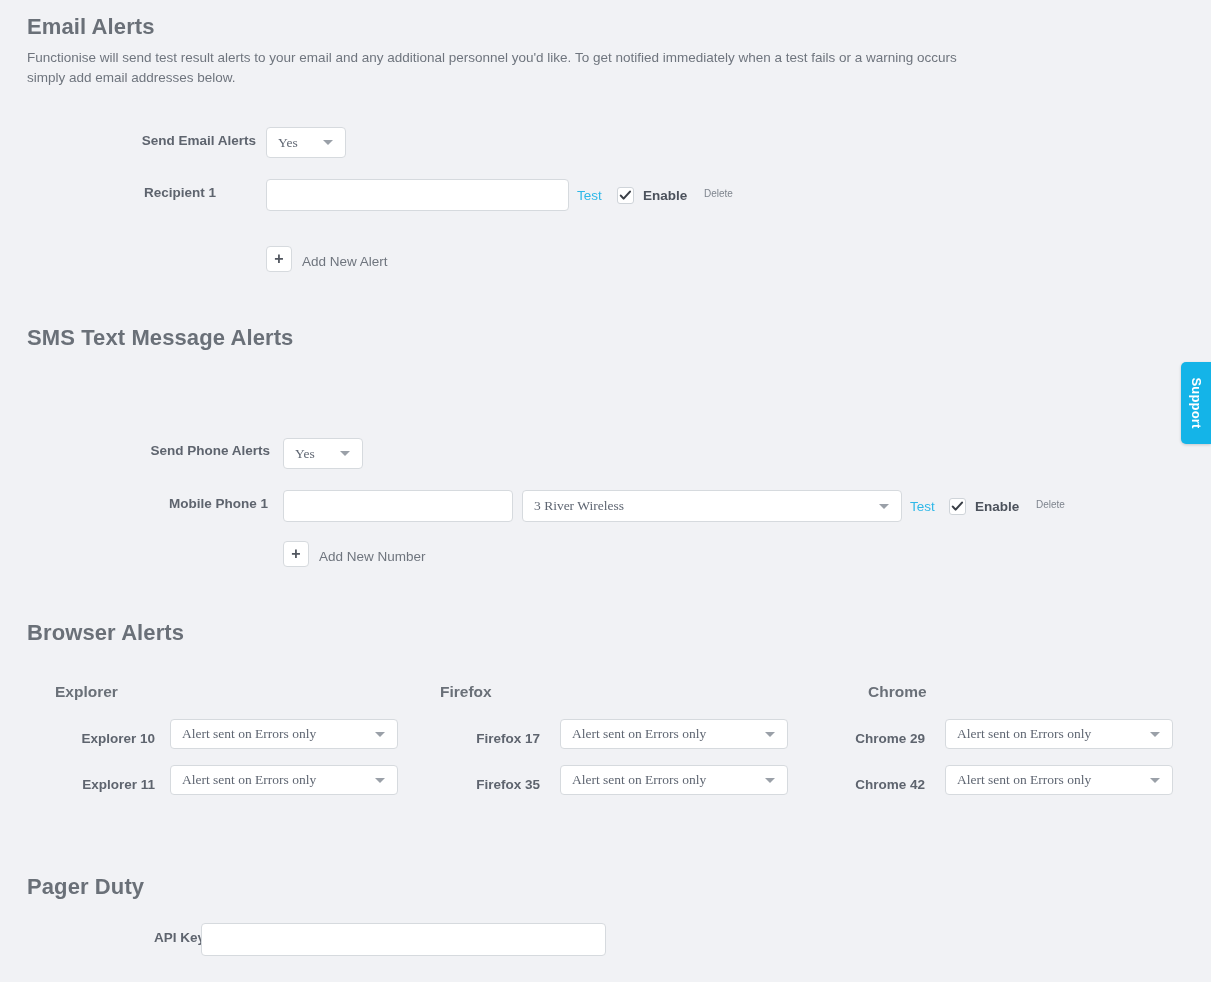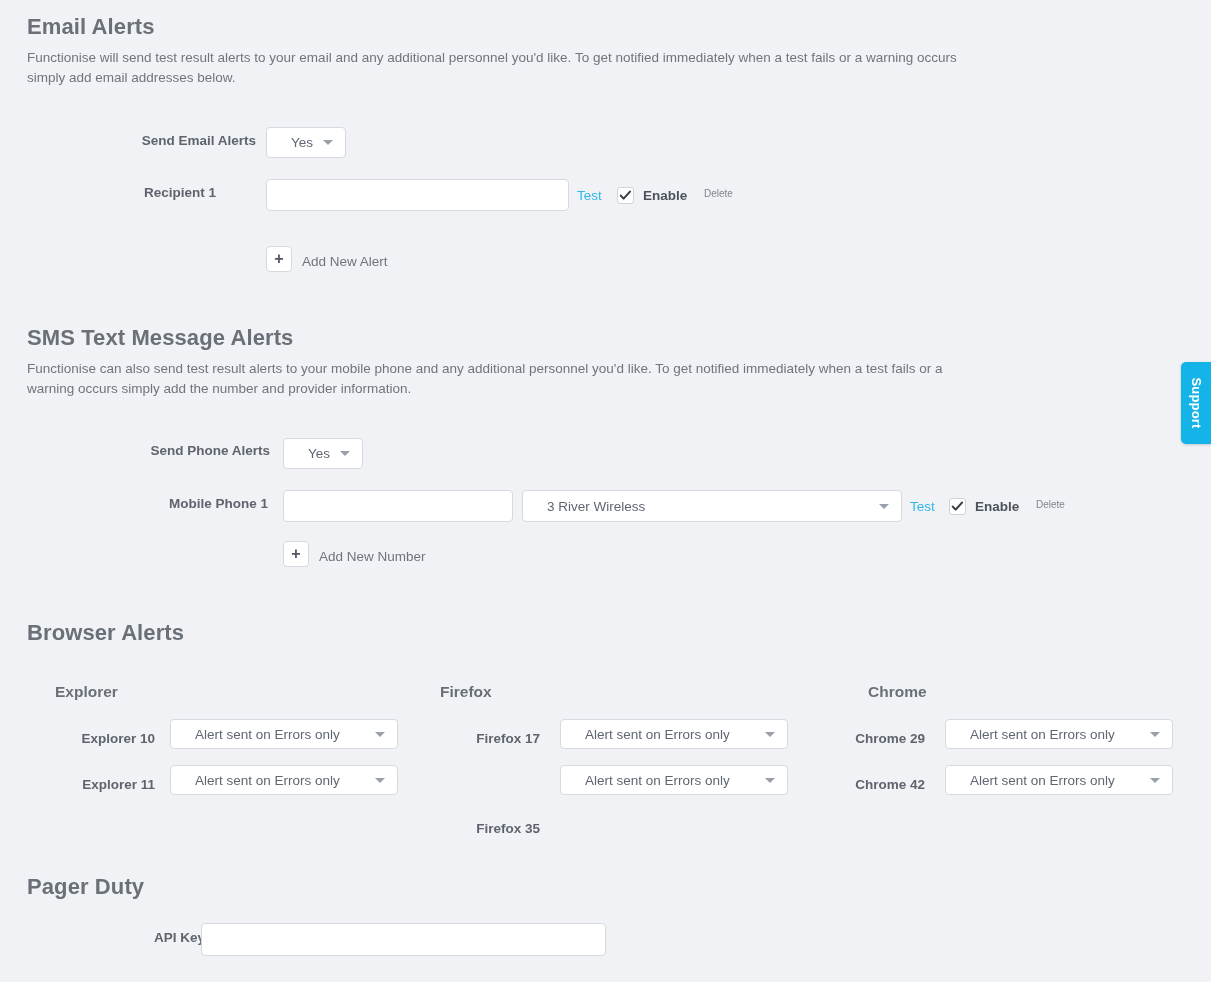--- a/index.html
+++ b/index.html
@@ -71,23 +71,24 @@
     border-radius: 4px;
     box-sizing: border-box;
     display: flex;
     align-items: center;
     cursor: default;
   }
   .sel .sel-val {
     flex: 1 1 auto;
     font-size: 13.5px;
     color: #5f6672;
-    padding-left: 24px;
+    padding-left: 11px;
     white-space: nowrap;
     overflow: hidden;
+    font-family: Liberation Serif, serif;
   }
   .sel .caret {
     flex: 0 0 auto;
     width: 0;
     height: 0;
     margin-right: 12px;
     border-left: 5px solid transparent;
     border-right: 5px solid transparent;
     border-top: 5px solid #9aa0a8;
   }
@@ -227,21 +228,20 @@
 
   <div class="lbl-delete" style="left:704px; top:188px;">Delete</div>
 
   <div class="add-btn" style="left:266px; top:246px;">
     <span>+</span>
   </div>
   <div class="add-lbl" style="left:302px; top:254px;">Add New Alert</div>
 
   <div class="section-title" style="left:27px; top:325px;">SMS Text Message Alerts</div>
 
-  <div class="section-desc" style="left:27px; top:359px; width:930px;">Functionise can also send test result alerts to your mobile phone and any additional personnel you'd like. To get notified immediately when a test fails or a warning occurs simply add the number and provider information.</div>
 
   <div class="field-label" style="left:40px; top:443px; width:230px;">Send Phone Alerts</div>
 
   <div class="sel" style="left:283px; top:438px; width:80px; height:31px;">
     <span class="sel-val">Yes</span>
     <span class="caret"></span>
   </div>
 
   <div class="field-label" style="left:40px; top:496px; width:228px;">Mobile Phone 1</div>
 
@@ -286,21 +286,21 @@
   </div>
 
   <div class="browser-col-title" style="left:440px; top:683px;">Firefox</div>
 
   <div class="browser-row-label" style="left:385px; top:731px; width:155px;">Firefox 17</div>
   <div class="sel" style="left:560px; top:719px; width:228px; height:30px;">
     <span class="sel-val">Alert sent on Errors only</span>
     <span class="caret"></span>
   </div>
 
-  <div class="browser-row-label" style="left:385px; top:777px; width:155px;margin-top:44px;">Firefox 35</div>
+  <div class="browser-row-label" style="left:385px; top:777px; width:155px;">Firefox 35</div>
   <div class="sel" style="left:560px; top:765px; width:228px; height:30px;">
     <span class="sel-val">Alert sent on Errors only</span>
     <span class="caret"></span>
   </div>
 
   <div class="browser-col-title" style="left:868px; top:683px;text-align:right;">Chrome</div>
 
   <div class="browser-row-label" style="left:770px; top:731px; width:155px;">Chrome 29</div>
   <div class="sel" style="left:945px; top:719px; width:228px; height:30px;">
     <span class="sel-val">Alert sent on Errors only</span>

